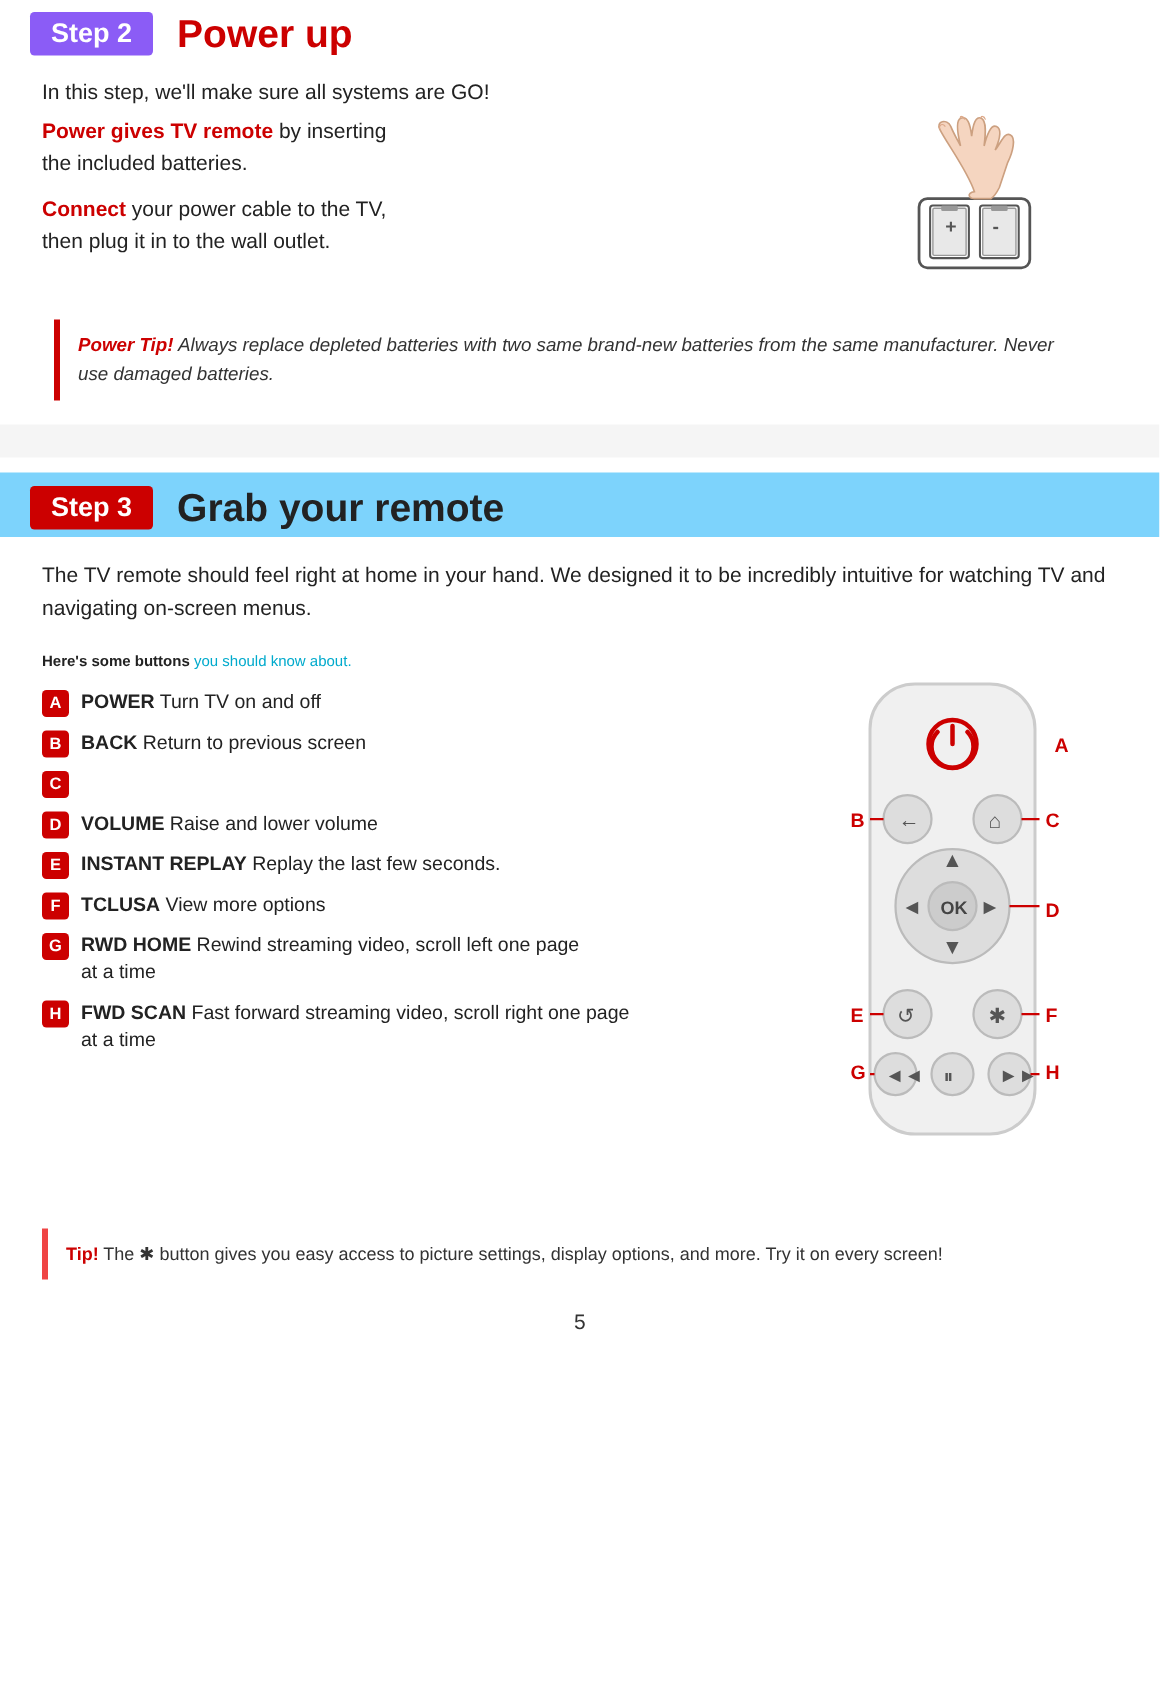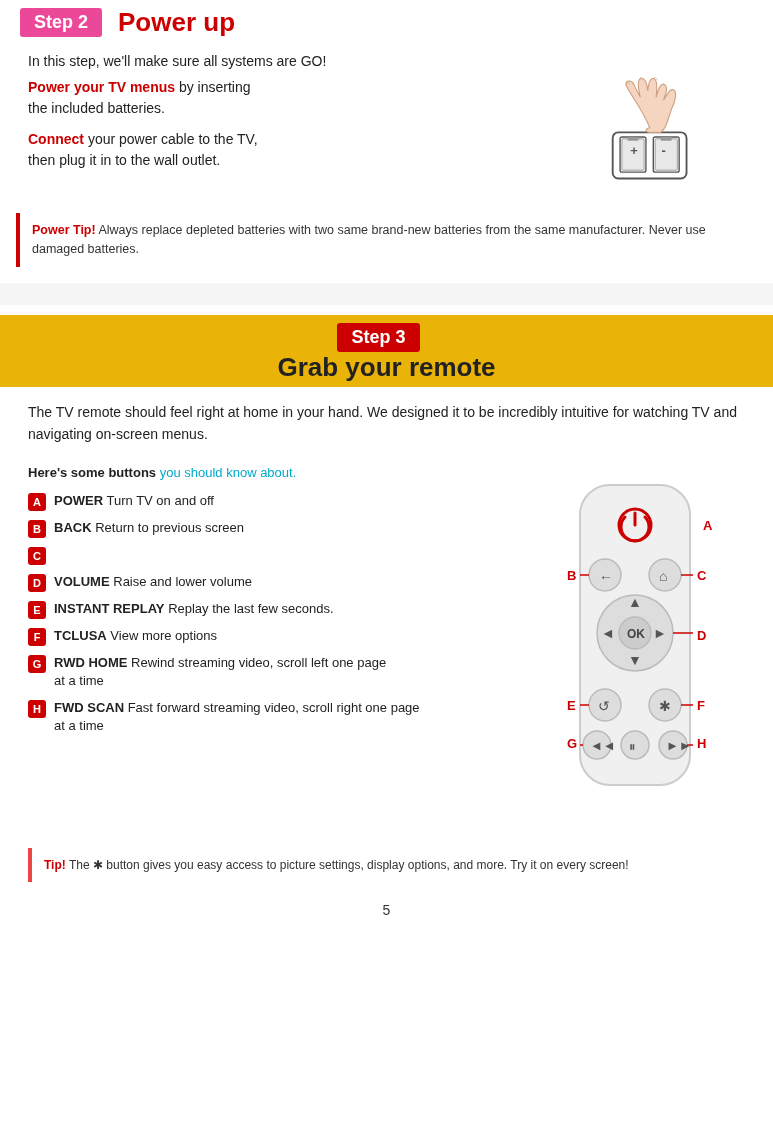--- a/index.html
+++ b/index.html
@@ -12,21 +12,21 @@
       color: #222;
       position: relative;
     }
     .step2-header-row {
       display: flex;
       align-items: flex-start;
       padding: 8px 20px 4px 20px;
       background: #fff;
     }
     .step2-header-label {
-      background: #ec4899;
+      background: #8b5cf6;
       color: #fff;
       font-weight: bold;
       font-size: 18px;
       padding: 4px 14px;
       border-radius: 3px;
       margin-right: 16px;
       white-space: nowrap;
     }
     .step2-header-title {
       color: #cc0000;
@@ -67,22 +67,23 @@
       line-height: 1.5;
       color: #cc0000;
     }
     .instruction-block p span.normal {
       color: #222;
     }
 
     .tip-box {
       border-left: 4px solid #cc0000;
       padding: 8px 12px;
-      margin: 16px 16px;
+      margin: 16px 36px;
       background: #fff;
+      font-style: italic;
     }
     .tip-box p {
       font-size: 12.5px;
       color: #333;
       line-height: 1.5;
       margin-bottom: 6px;
     }
     .tip-box p:last-child { margin-bottom: 0; }
 
     
@@ -90,22 +91,21 @@
       height: 22px;
       background: #f5f5f5;
       margin: 10px 0;
     }
 
     
     .step3-header-row {
       display: flex;
       align-items: center;
       padding: 8px 20px 4px 20px;
-      background: #eab308;
-      flex-direction: column;
+      background: #7dd3fc;
     }
     .step3-header-label {
       background: #cc0000;
       color: #fff;
       font-weight: bold;
       font-size: 18px;
       padding: 4px 14px;
       border-radius: 3px;
       margin-right: 16px;
       white-space: nowrap;
@@ -126,21 +126,21 @@
     .remote-section {
       display: flex;
       padding: 0 28px 10px 28px;
       margin-top: 10px;
     }
     .buttons-list {
       flex: 1;
       padding-right: 10px;
     }
     .here-buttons-title {
-      font-size: 13px;
+      font-size: 10px;
       margin-bottom: 12px;
       color: #222;
     }
     .here-buttons-title .bold-part {
       font-weight: bold;
       color: #222;
     }
     .here-buttons-title .cyan-part {
       color: #00aacc;
     }
@@ -218,21 +218,21 @@
   <div class="step2-header-label">Step 2</div>
   <div class="step2-header-title">Power up</div>
 </div>
 
 <p class="intro-text">In this step, we'll make sure all systems are GO!</p>
 
 <div class="content-with-image">
   <div class="left-content">
 
     <div class="instruction-block">
-      <p><span class="bold-red">Power your TV menus</span><span class="normal"> by inserting<br>the included batteries.</span></p>
+      <p><span class="bold-red">Power gives TV remote</span><span class="normal"> by inserting<br>the included batteries.</span></p>
     </div>
 
     <div class="instruction-block">
       <p><span class="bold-red">Connect</span><span class="normal"> your power cable to the TV,<br>then plug it in to the wall outlet.</span></p>
     </div>
 
   </div>
 
   <div class="right-image">
 

